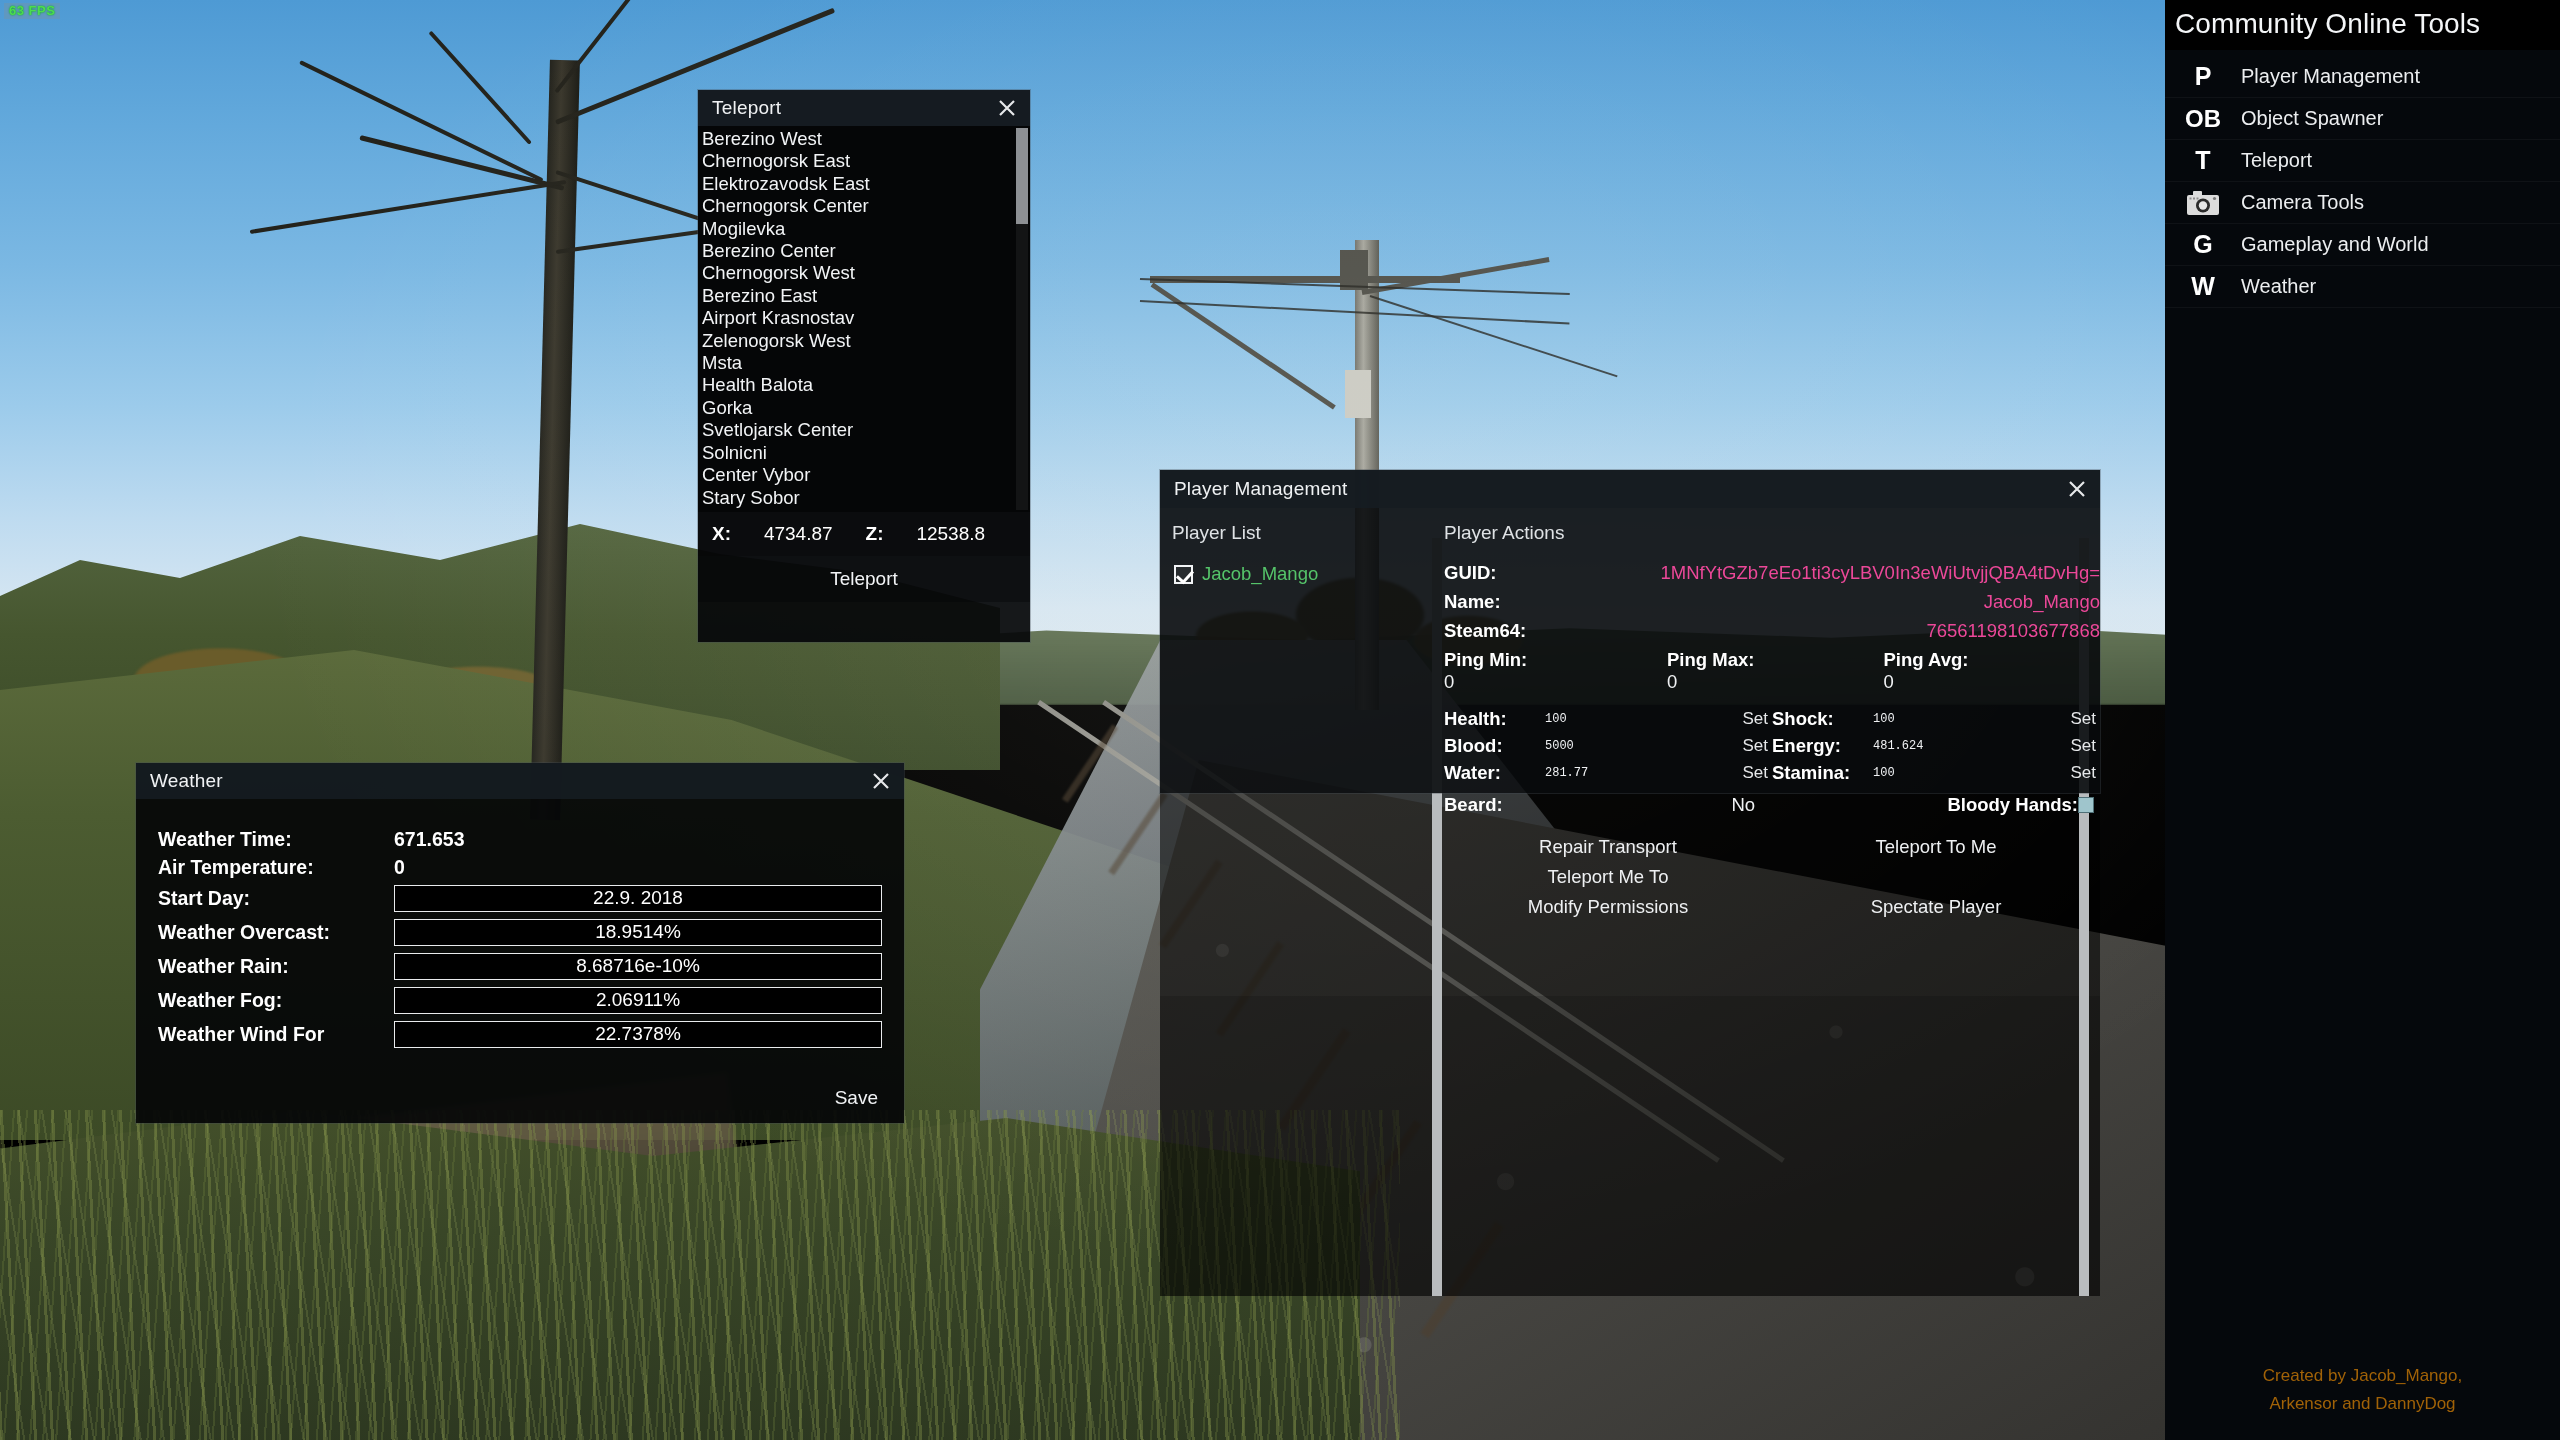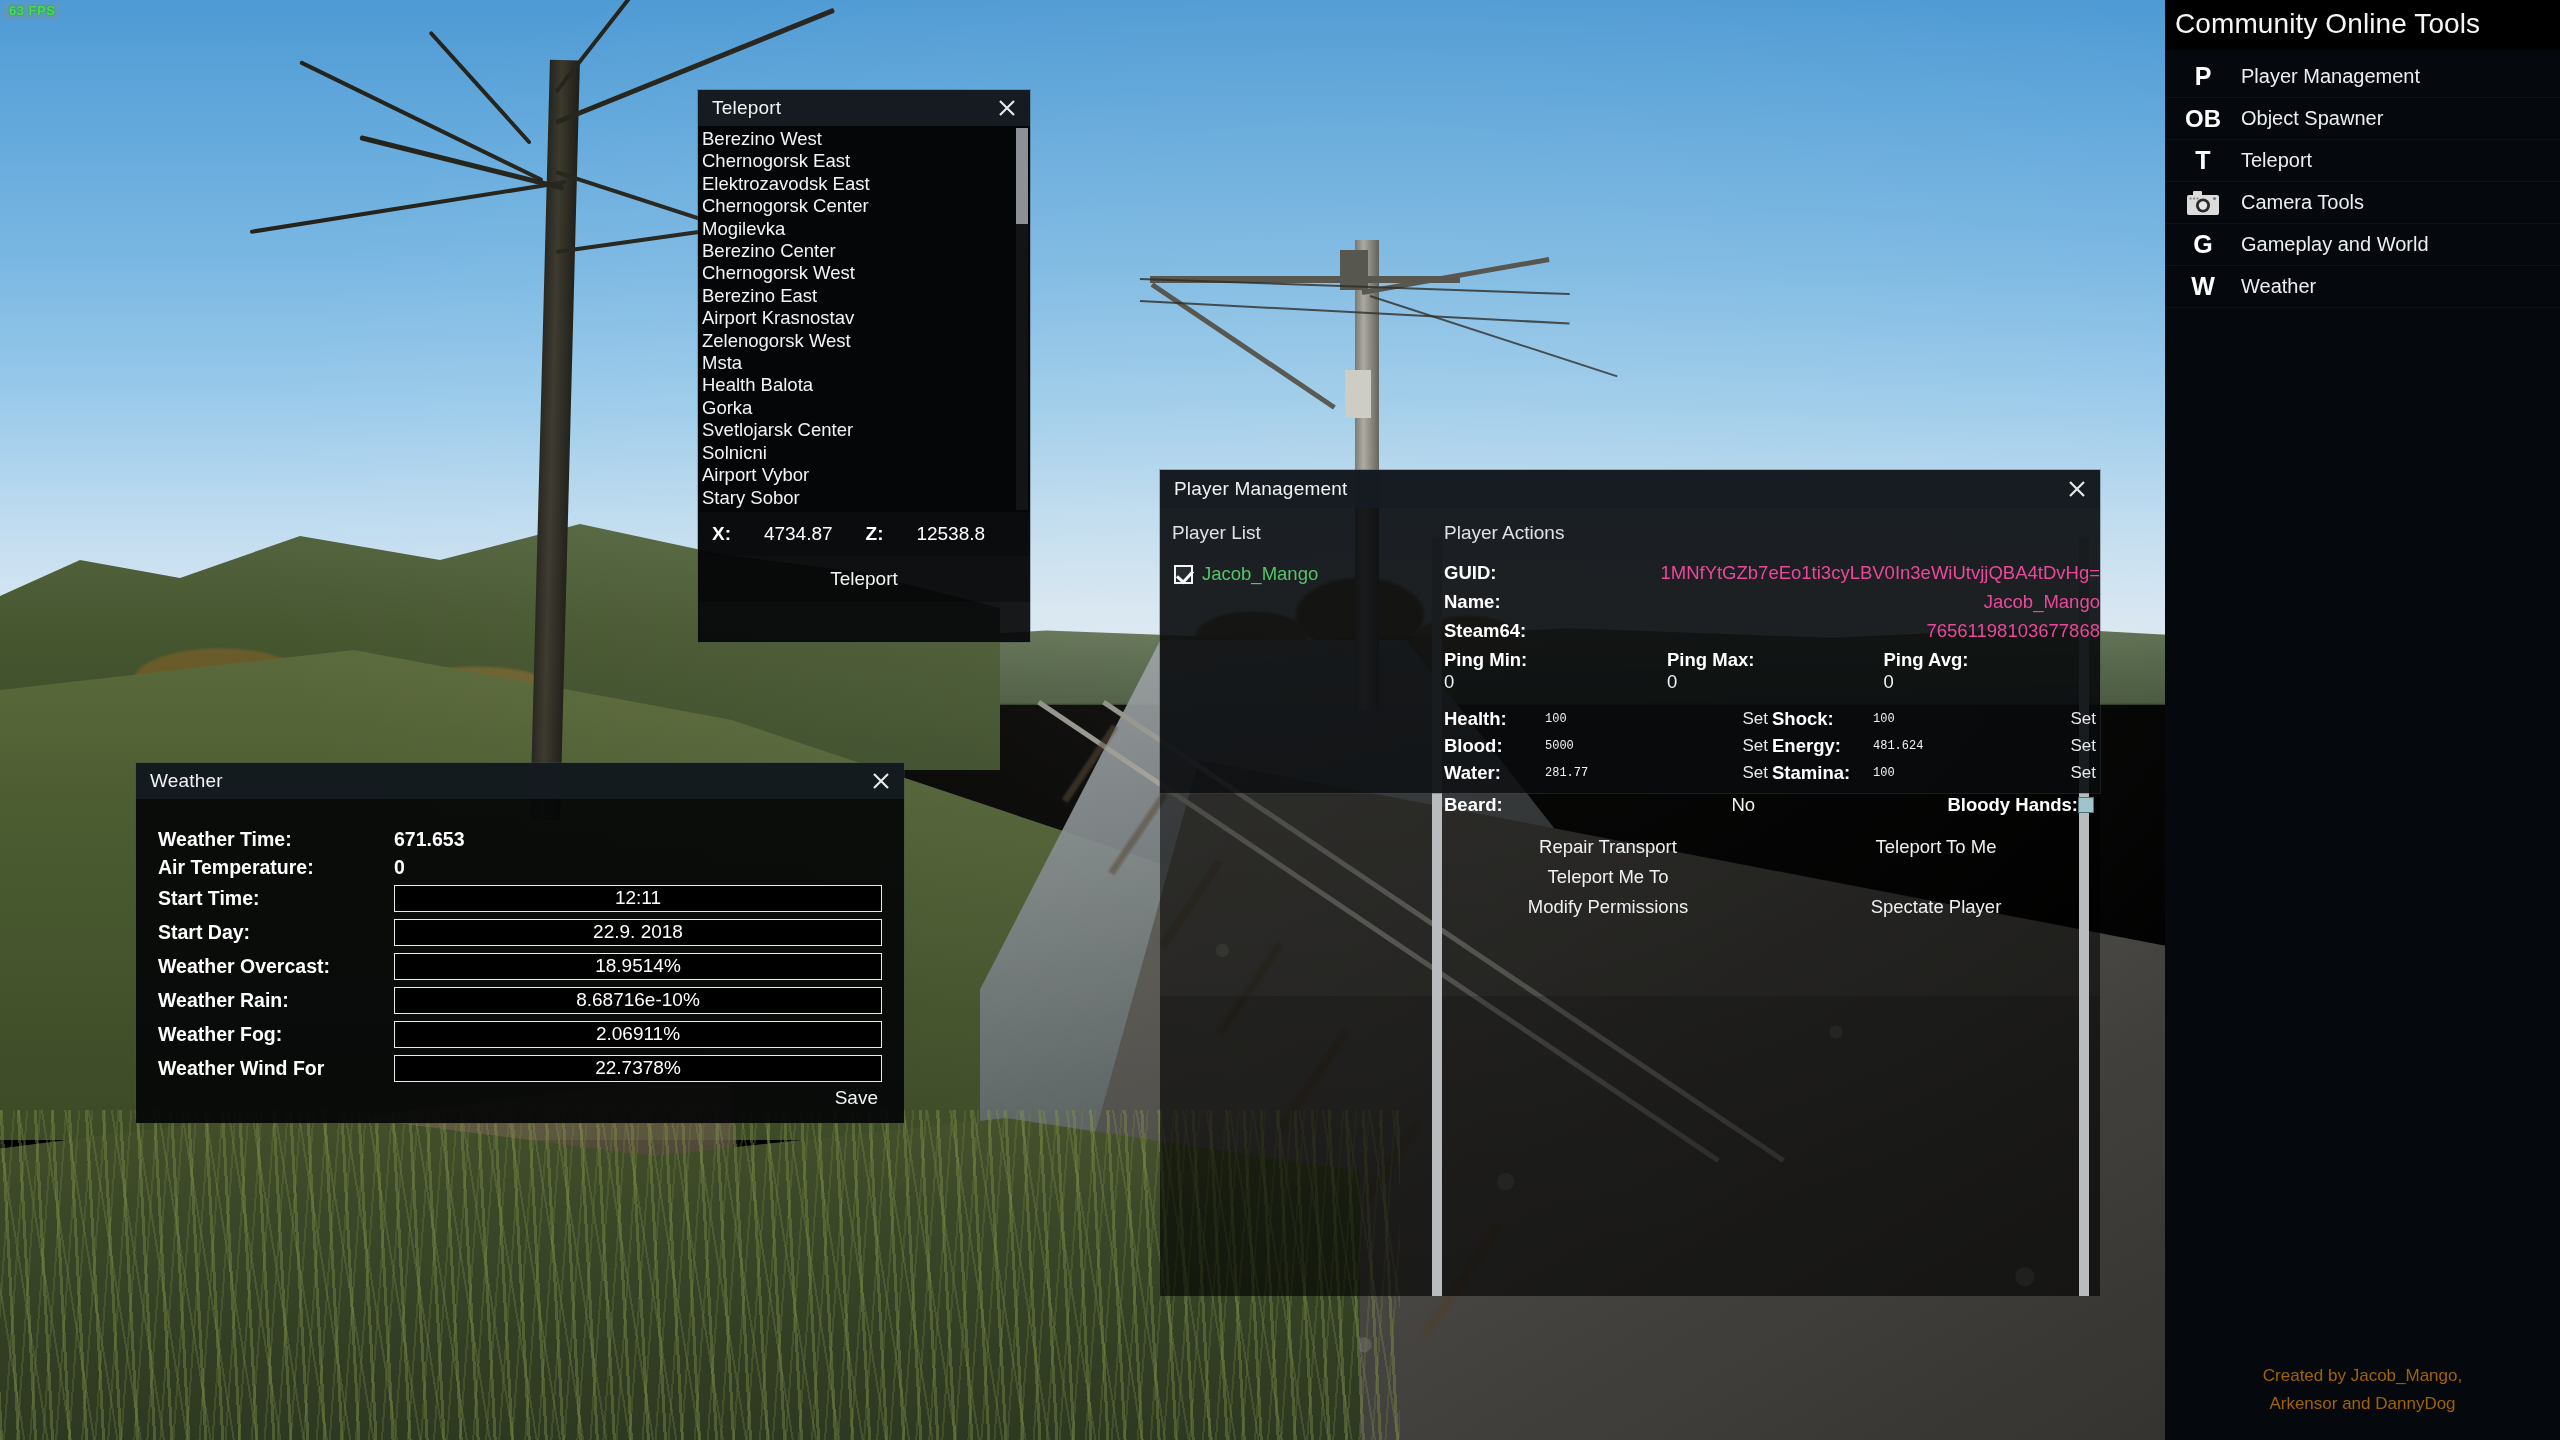--- a/index.html
+++ b/index.html
@@ -382,21 +382,21 @@
           <div class="tp-item">Berezino Center</div>
           <div class="tp-item">Chernogorsk West</div>
           <div class="tp-item">Berezino East</div>
           <div class="tp-item">Airport Krasnostav</div>
           <div class="tp-item">Zelenogorsk West</div>
           <div class="tp-item">Msta</div>
           <div class="tp-item">Health Balota</div>
           <div class="tp-item">Gorka</div>
           <div class="tp-item">Svetlojarsk Center</div>
           <div class="tp-item">Solnicni</div>
-          <div class="tp-item">Airport Vybor</div>
+          <div class="tp-item">Center Vybor</div>
           <div class="tp-item">Stary Sobor</div>
           <div class="tp-item">Elektrozavodsk Center</div>
         </div>
       <div id="teleport-scrollbar">
         <div id="teleport-scrollthumb"></div>
       </div>
     </div>
     <div id="teleport-coords">
       <span class="coord-label">X:</span>
       <span class="coord-val">4734.87</span>
@@ -420,24 +420,20 @@
           <div class="w-row">
             <span class="w-label">Weather Time:</span>
             <span class="w-static">671.653</span>
           </div>
           <div class="w-row">
             <span class="w-label">Air Temperature:</span>
             <span class="w-static">0</span>
           </div>
         </div>
       <div id="weather-field-rows">
-          <div class="w-row tall">
-            <span class="w-label">Start Time:</span>
-            <span class="w-input">12:11</span>
-          </div>
           <div class="w-row tall">
             <span class="w-label">Start Day:</span>
             <span class="w-input">22.9. 2018</span>
           </div>
           <div class="w-row tall">
             <span class="w-label">Weather Overcast:</span>
             <span class="w-input">18.9514%</span>
           </div>
           <div class="w-row tall">
             <span class="w-label">Weather Rain:</span>

